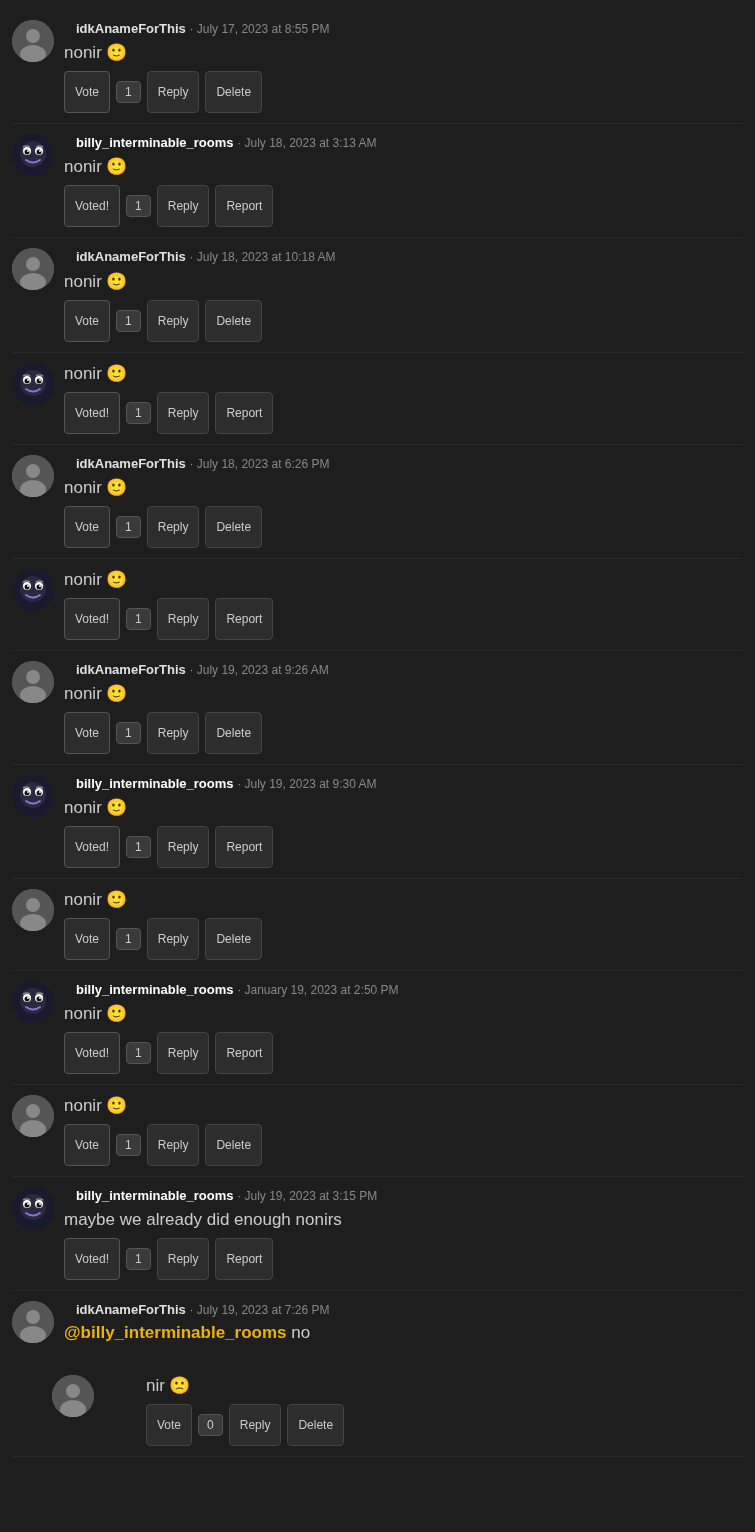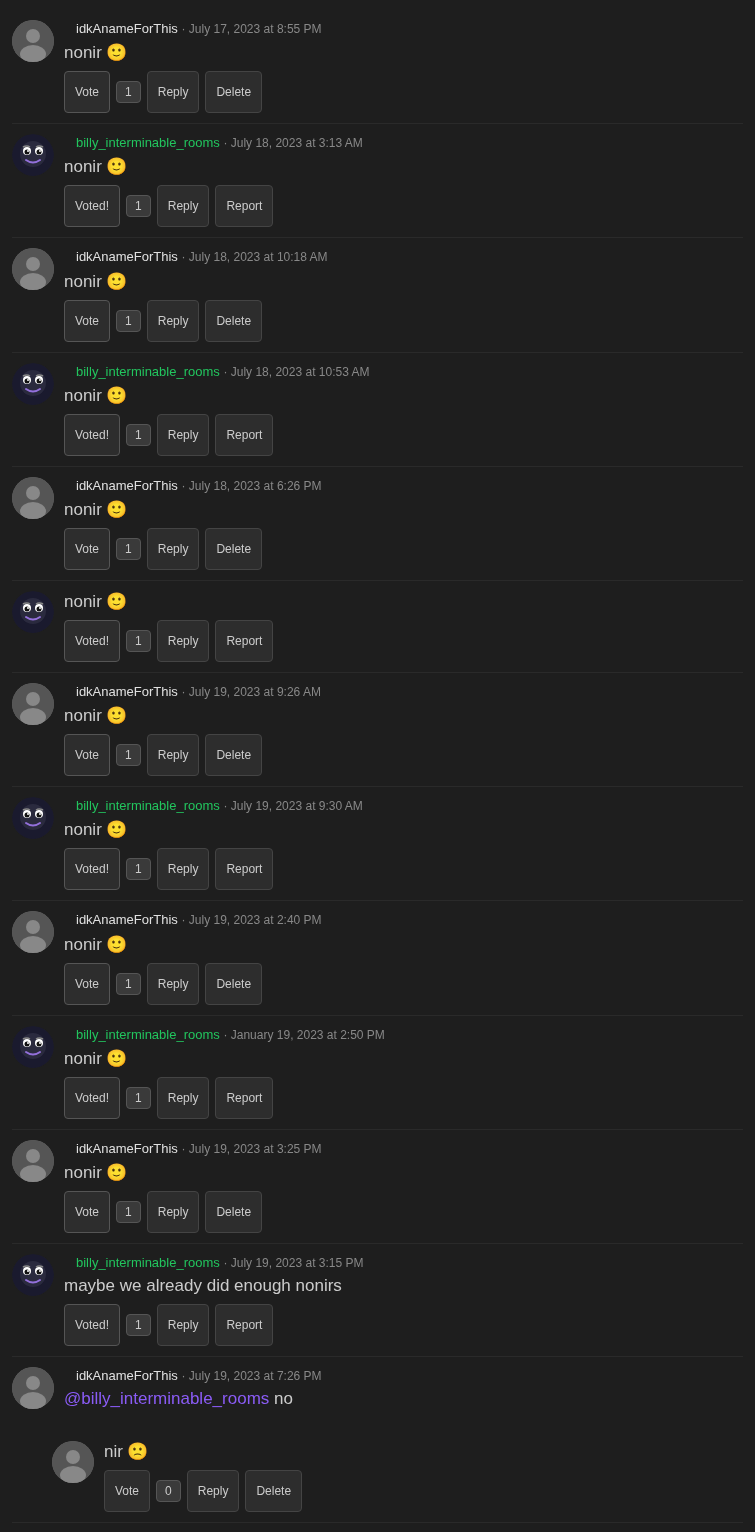--- a/index.html
+++ b/index.html
@@ -42,39 +42,39 @@
     .comment-body {
       flex: 1;
     }
     .comment-meta {
       margin-bottom: 4px;
       line-height: 1.4;
       color: #bbb;
       font-size: 13px;
     }
     .comment-meta .username {
-      font-weight: normal;
+      font-weight: bold;
       color: #e0e0e0;
       padding-left: 12px;
     }
     .comment-meta .username.blue-user {
-      color: #22c55e;
+      color: #ffffff;
     }
     .comment-meta .timestamp {
       color: #888;
       font-size: 12px;
     }
     .comment-text {
       margin-bottom: 8px;
       color: #ccc;
       font-size: 17px;
     }
     .mention {
-      color: #8b5cf6;
-      font-weight: normal;
+      color: #eab308;
+      font-weight: bold;
     }
     .action-buttons {
       display: flex;
       gap: 6px;
       align-items: center;
       flex-wrap: wrap;
     }
     .btn {
       background: #2d2d2d;
       border: 1px solid #444;
@@ -215,24 +215,20 @@
     <circle cx="16" cy="17" r="1" fill="white"></circle>
     <circle cx="28" cy="17" r="1" fill="white"></circle>
 
     <path d="M14 26 Q21 31 28 26" stroke="#9370DB" stroke-width="2" fill="none" stroke-linecap="round"></path>
 
     <path d="M11 13 Q15 11 18 13" stroke="#888" stroke-width="1.5" fill="none"></path>
     <path d="M24 13 Q27 11 31 13" stroke="#888" stroke-width="1.5" fill="none"></path>
   </svg>
       </div>
       <div class="comment-body">
-        <div class="comment-meta">
-          <span class="username blue-user">billy_interminable_rooms</span>
-          <span class="timestamp"> · July 18, 2023 at 10:53 AM</span>
-        </div>
         <div class="comment-text">nonir 🙂</div>
         <div class="action-buttons">
           <button class="btn btn-voted">Voted!</button>
           <span class="vote-count">1</span>
           <button class="btn">Reply</button>
           <button class="btn">Report</button>
         </div>
       </div>
     </div>
 
@@ -362,24 +358,20 @@
 
     <div class="comment">
       <div class="avatar avatar-gray">
         <svg viewBox="0 0 42 42" xmlns="http://www.w3.org/2000/svg">
     <circle cx="21" cy="21" r="21" fill="#555"></circle>
     <circle cx="21" cy="16" r="7" fill="#888"></circle>
     <ellipse cx="21" cy="34" rx="13" ry="9" fill="#888"></ellipse>
   </svg>
       </div>
       <div class="comment-body">
-        <div class="comment-meta">
-          <span class="username ">idkAnameForThis</span>
-          <span class="timestamp"> · July 19, 2023 at 2:40 PM</span>
-        </div>
         <div class="comment-text">nonir 🙂</div>
         <div class="action-buttons">
           <button class="btn btn-voted">Vote</button>
           <span class="vote-count">1</span>
           <button class="btn">Reply</button>
           <button class="btn">Delete</button>
         </div>
       </div>
     </div>
 
@@ -425,24 +417,20 @@
 
     <div class="comment">
       <div class="avatar avatar-gray">
         <svg viewBox="0 0 42 42" xmlns="http://www.w3.org/2000/svg">
     <circle cx="21" cy="21" r="21" fill="#555"></circle>
     <circle cx="21" cy="16" r="7" fill="#888"></circle>
     <ellipse cx="21" cy="34" rx="13" ry="9" fill="#888"></ellipse>
   </svg>
       </div>
       <div class="comment-body">
-        <div class="comment-meta">
-          <span class="username ">idkAnameForThis</span>
-          <span class="timestamp"> · July 19, 2023 at 3:25 PM</span>
-        </div>
         <div class="comment-text">nonir 🙂</div>
         <div class="action-buttons">
           <button class="btn btn-voted">Vote</button>
           <span class="vote-count">1</span>
           <button class="btn">Reply</button>
           <button class="btn">Delete</button>
         </div>
       </div>
     </div>
 
@@ -497,21 +485,21 @@
       <div class="comment-body">
         <div class="comment-meta">
           <span class="username ">idkAnameForThis</span>
           <span class="timestamp"> · July 19, 2023 at 7:26 PM</span>
         </div>
         <div class="comment-text"><span class="mention">@billy_interminable_rooms</span> no</div>
 
       </div>
     </div>
 
-      <div class="comment" style="padding-left:52px; padding-top:14px;">
+      <div class="comment" style="padding-left:52px; padding-top:14px;gap:42px;">
         <div class="avatar avatar-gray">
         <svg viewBox="0 0 42 42" xmlns="http://www.w3.org/2000/svg">
     <circle cx="21" cy="21" r="21" fill="#555"></circle>
     <circle cx="21" cy="16" r="7" fill="#888"></circle>
     <ellipse cx="21" cy="34" rx="13" ry="9" fill="#888"></ellipse>
   </svg>
       </div>
         <div class="comment-body">
           <div class="comment-text">nir 🙁</div>
           <div class="action-buttons">

